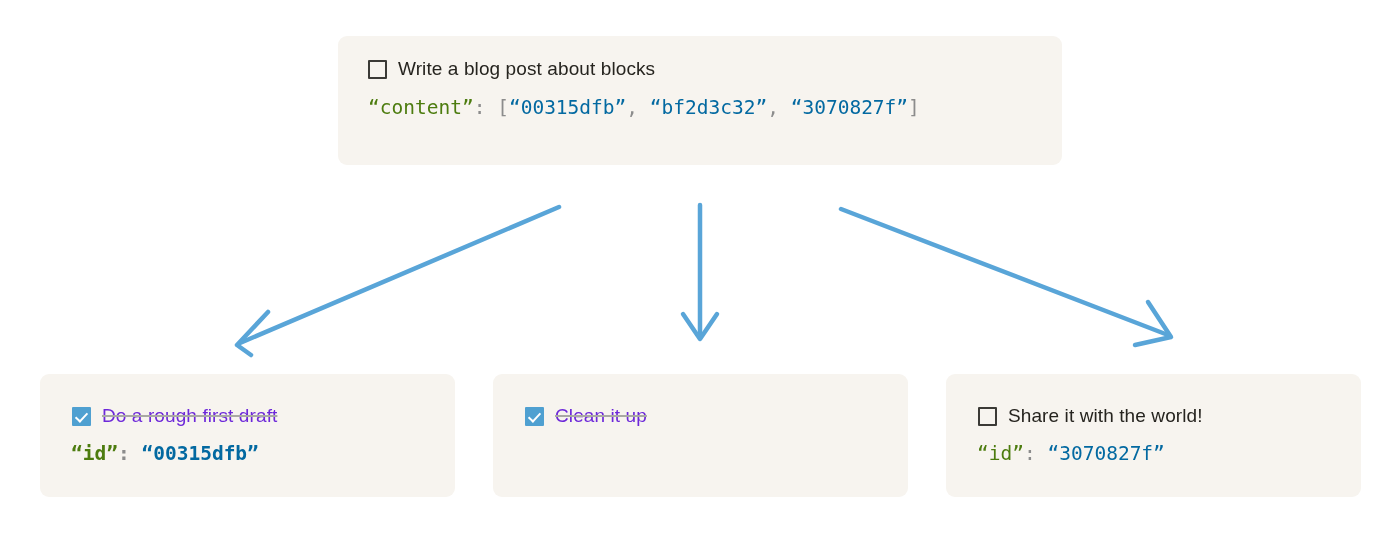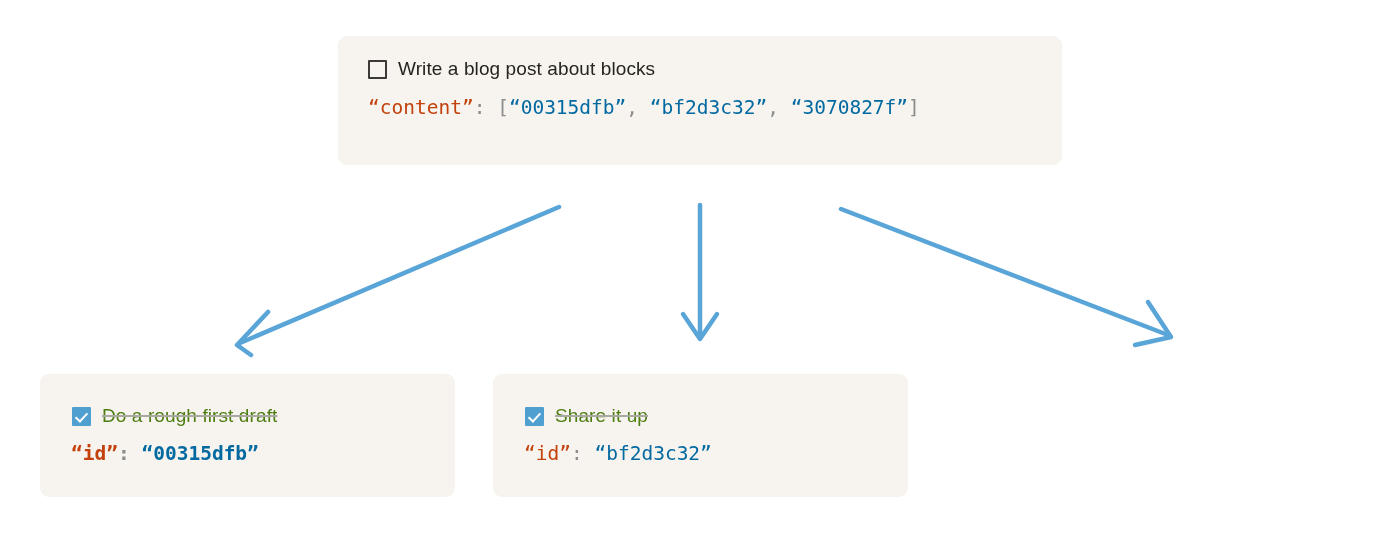--- a/index.html
+++ b/index.html
@@ -67,35 +67,35 @@
 
   .task-label {
     font-family: "Liberation Sans", sans-serif;
     font-size: 19px;
     color: #26241f;
     white-space: nowrap;
     margin-left: 11px;
     letter-spacing: 0.1px;
   }
   .task-label.done {
-    color: #4d7c0f;
+    color: #6d28d9;
     text-decoration: line-through;
     text-decoration-thickness: 1.6px;
     text-decoration-color: #a9a9a4;
   }
 
   
   .json-line {
     position: absolute;
     font-family: "DejaVu Sans Mono", monospace;
     font-size: 19.5px;
     white-space: pre;
     letter-spacing: 0px;
   }
-  .j-key   { color: #c2410c; }
+  .j-key   { color: #4d7c0f; }
   .j-val   { color: #0369a1; }
   .j-punct { color: #8c8c8c; }
 
   svg.arrows {
     position: absolute;
     left: 0;
     top: 0;
     width: 1400px;
     height: 544px;
     overflow: visible;
@@ -139,19 +139,25 @@
     <div class="card-row" style="left:32px; top:31px;">
       <span class="cb checked"></span>
       <span class="task-label done">Do a rough first draft</span>
     </div>
     <div class="json-line" style="left:31px; top:68px;font-weight:bold;"><span class="j-key">“id”</span><span class="j-punct">: </span><span class="j-val">“00315dfb”</span></div>
   </div>
 
   <div class="card" style="left:493px; top:374px; width:415px; height:123px;">
     <div class="card-row" style="left:32px; top:31px;">
       <span class="cb checked"></span>
-      <span class="task-label done">Share it up</span>
+      <span class="task-label done">Clean it up</span>
     </div>
-    <div class="json-line" style="left:31px; top:68px;"><span class="j-key">“id”</span><span class="j-punct">: </span><span class="j-val">“bf2d3c32”</span></div>
   </div>
 
+  <div class="card" style="left:946px; top:374px; width:415px; height:123px;">
+    <div class="card-row" style="left:32px; top:31px;">
+      <span class="cb unchecked"></span>
+      <span class="task-label">Share it with the world!</span>
+    </div>
+    <div class="json-line" style="left:31px; top:68px;"><span class="j-key">“id”</span><span class="j-punct">: </span><span class="j-val">“3070827f”</span></div>
+  </div>
 
 </div>
 
 </body></html>

